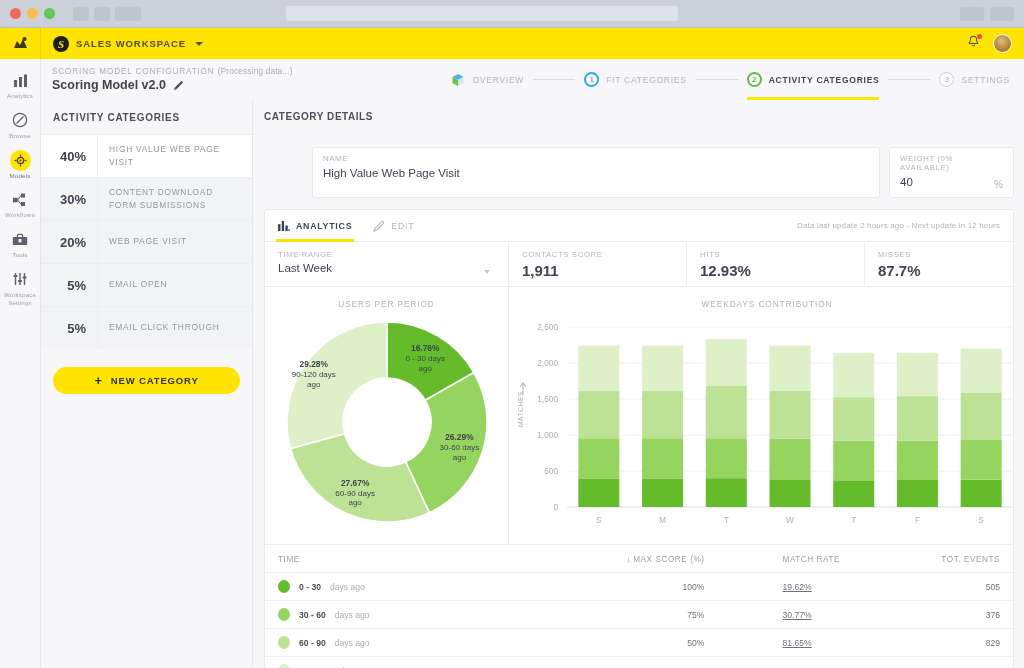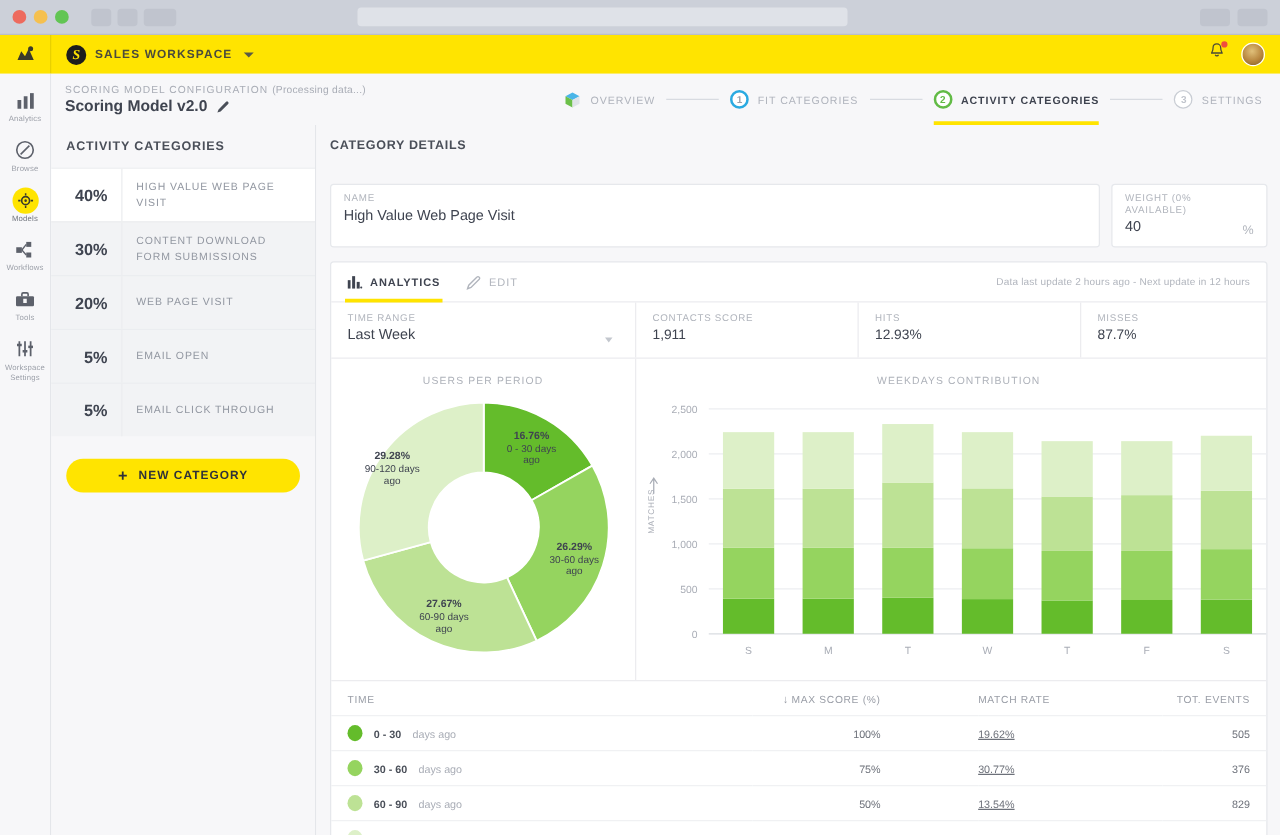--- a/index.html
+++ b/index.html
@@ -115,21 +115,21 @@
     margin: 18px 12px 0; height: 27px; background: #ffe400; border-radius: 14px;
     display: flex; align-items: center; justify-content: center; gap: 8px; cursor: pointer;
     font-size: 9.5px; font-weight: bold; letter-spacing: .85px; color: #2f3238;
   }
   .newcat .plus { font-size: 13px; font-weight: bold; line-height: 1; }
 
   
   .content { position: absolute; left: 253px; right: 0; top: 100px; bottom: 0; background: #f7f7f9; padding: 11px 10px 0 11px; }
   .sec-title { font-size: 10px; font-weight: bold; letter-spacing: .55px; color: #4a4f59; margin-bottom: 25px; }
 
-  .formrow { display: flex; gap: 9px; }
+  .formrow { display: flex; gap: 9px; margin-left: 48px; }
   .field { background: #fff; border: 1px solid #e6e8ec; border-radius: 3px; padding: 6px 10px 7px; }
   .field.name { flex: 1; }
   .field.weight { width: 125px; position: relative; }
   .fld-lbl { font-size: 7.8px; letter-spacing: .6px; color: #b1b5bd; }
   .fld-val { font-size: 11.5px; color: #3f4450; margin-top: 4px; border: none; outline: none; width: 100%; background: transparent; font-family: inherit; }
   .pct-sign { position: absolute; right: 10px; bottom: 7px; font-size: 10px; color: #b1b5bd; }
 
   .card { background: #fff; border: 1px solid #e6e8ec; border-radius: 3px; margin-top: 11px; }
   .tabsrow { display: flex; align-items: center; height: 32px; border-bottom: 1px solid #ececef; padding: 0 13px; }
   .tab { display: flex; align-items: center; gap: 6px; height: 32px; position: relative; cursor: pointer; margin-right: 21px; }
@@ -137,21 +137,21 @@
   .tab.inactive .tab-lbl { color: #b1b5bd; font-weight: normal; }
   .tab-underline { position: absolute; left: -2px; right: -2px; bottom: 0; height: 2.5px; background: #ffe400; }
   .upd { margin-left: auto; font-size: 8px; color: #b1b5bd; letter-spacing: .15px; }
 
   .statsrow { display: flex; height: 44px; }
   .stat { padding: 8px 0 0 13px; border-right: 1px solid #ececef; }
   .stat:last-child { border-right: none; }
   .stat.timerange { width: 244px; position: relative; }
   .stat.contacts { width: 178px; } .stat.hits { width: 178px; } .stat.misses { flex: 1; }
   .stat-lbl { font-size: 7.8px; letter-spacing: .6px; color: #b1b5bd; }
-  .stat-val { font-size: 11px; font-weight: normal; color: #3f4450; margin-top: 3px; }
+  .stat-val { font-size: 15px; font-weight: bold; color: #3f4450; margin-top: 3px; }
   .stat-val.normal { font-weight: normal; font-size: 11.5px; }
   .sel-caret { position: absolute; right: 18px; bottom: 12px; width: 0; height: 0; border-left: 3.5px solid transparent; border-right: 3.5px solid transparent; border-top: 4px solid #c3c7ce; }
 
   .chartsrow { display: flex; border-top: 1px solid #ececef; height: 258px; }
   .donut-wrap { width: 244px; border-right: 1px solid #ececef; padding-top: 12px; }
   .bars-wrap { flex: 1; padding-top: 12px; }
   .chart-title { text-align: center; font-size: 8.3px; letter-spacing: .9px; color: #aeb2ba; }
 
   .tablewrap { border-top: 1px solid #ececef; }
   table { width: 100%; border-collapse: collapse; }
@@ -530,21 +530,21 @@
               </tr>
               <tr>
                 <td class="c-time">
                   <span class="tmcell">
                     <span class="tmdot" style="background:#bde295"></span>
                     <span class="tmrange">60 - 90</span>
                     <span class="tmago">days ago</span>
                   </span>
                 </td>
                 <td class="c-score">50%</td>
-                <td class="c-rate">13.54%</td>
+                <td class="c-rate">81.65%</td>
                 <td class="c-ev">829</td>
               </tr>
               <tr>
                 <td class="c-time">
                   <span class="tmcell">
                     <span class="tmdot" style="background:#ddf0c8"></span>
                     <span class="tmrange">90 - 120</span>
                     <span class="tmago">days ago</span>
                   </span>
                 </td>

